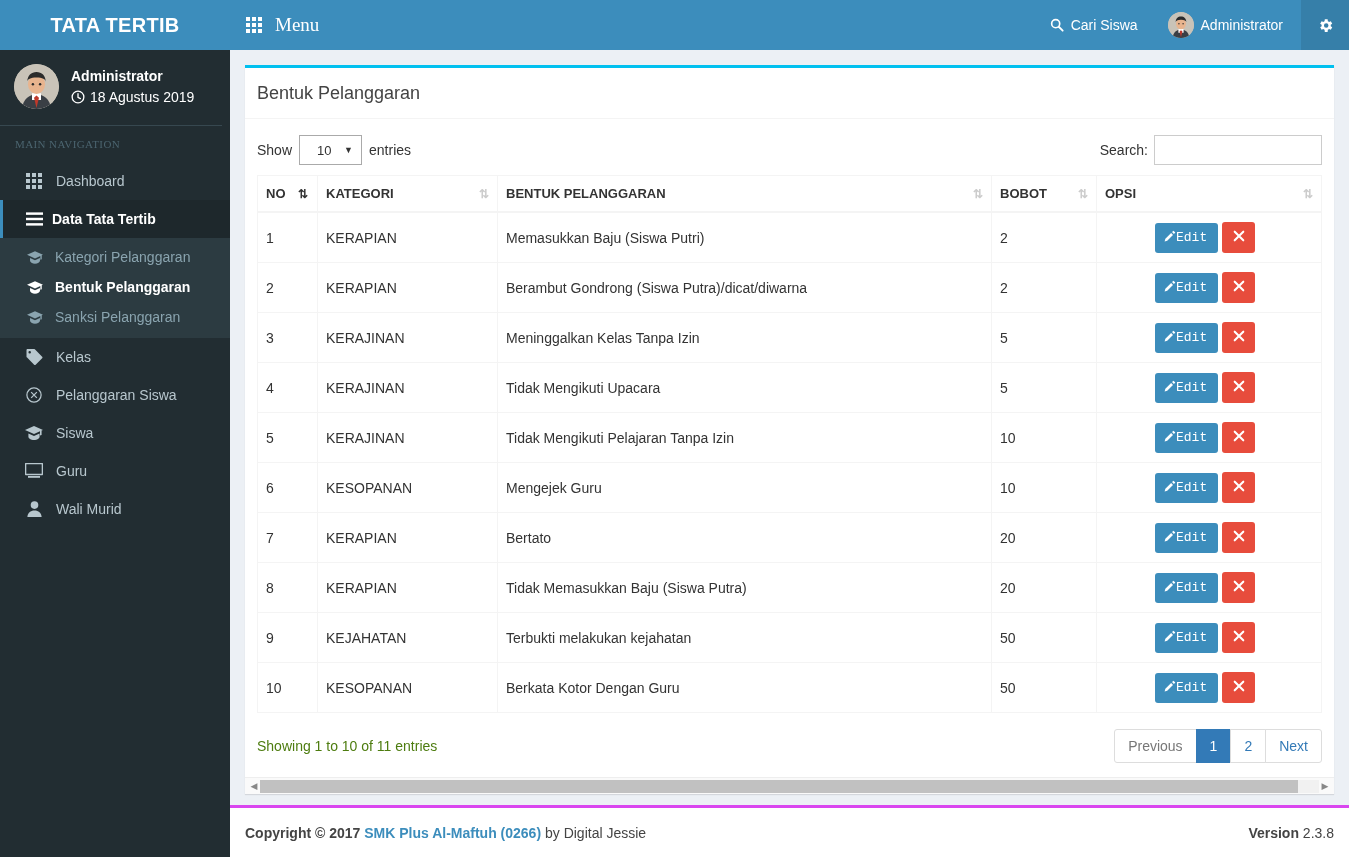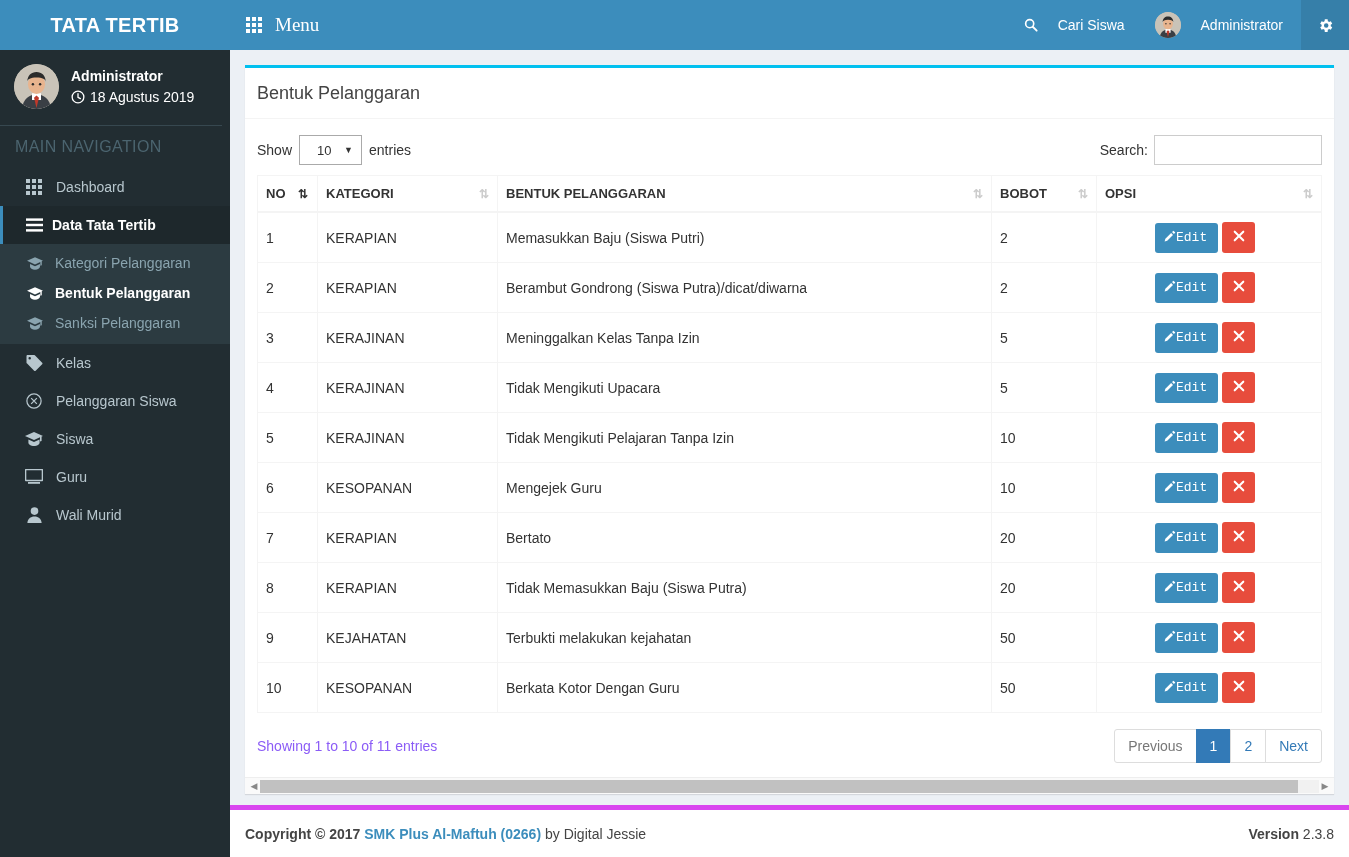--- a/index.html
+++ b/index.html
@@ -22,21 +22,21 @@
   .navbar {
     position: absolute; left: 230px; top: 0; right: 0; height: 50px;
     background: #3c8dbc; display: flex; align-items: center;
   }
   .nav-left { display: flex; align-items: center; padding-left: 16px; gap: 13px; }
   .grid-icon { display: grid; grid-template-columns: repeat(3, 4px); grid-template-rows: repeat(3, 4px); gap: 2px; }
   .grid-icon i { background: #fff; display: block; width: 4px; height: 4px; }
   .nav-menu-label { color: #fff; font-family: "Liberation Serif", serif; font-size: 19px; }
   .nav-right { margin-left: auto; display: flex; align-items: center; height: 50px; }
   .nav-item {
-    display: flex; align-items: center; gap: 20px; color: #fff; font-size: 14px;
+    display: flex; align-items: center; gap: 7px; color: #fff; font-size: 14px;
     padding: 0 15px; height: 50px;
   }
   .nav-user { padding-right: 18px; }
   .nav-gear { background: #367fa9; width: 48px; justify-content: center; padding: 0; font-size: 17px; }
   .mini-avatar {
     width: 26px; height: 26px; border-radius: 50%; overflow: hidden; flex: 0 0 26px;
     background: #c9c3b8;
   }
 
   
@@ -49,21 +49,21 @@
     padding: 14px 12px 16px 14px;
     border-bottom: 1px solid #374850;
     margin: 0 8px 0 0;
   }
   .user-avatar { width: 45px; height: 45px; border-radius: 50%; overflow: hidden; flex: 0 0 45px; background: #c9c3b8; }
   .user-info { color: #fff; }
   .user-name { font-size: 14px; font-weight: bold; line-height: 20px; }
   .user-date { font-size: 14px; display: flex; align-items: center; gap: 5px; line-height: 22px; }
 
   .nav-header {
-    color: #4b646f; font-size: 16px; padding: 12px 15px 12px; letter-spacing: .4px;
+    color: #4b646f; font-size: 11px; padding: 12px 15px 12px; letter-spacing: .4px; font-family: Liberation Serif, serif;
   }
   .menu-item {
     display: flex; align-items: center; gap: 12px;
     padding: 11px 5px 11px 21px; color: #b8c7ce; font-size: 14px;
     border-left: 3px solid transparent;
   }
   .menu-item .mi-icon { width: 20px; display: flex; align-items: center; justify-content: center; font-size: 14px; }
   .menu-item.active { background: #1e282c; color: #fff; border-left-color: #3c8dbc; font-weight: bold; gap: 8px; }
   .submenu { background: #2c3b41; padding: 4px 0 6px; }
   .submenu-item {
@@ -131,21 +131,21 @@
   .btn {
     display: inline-flex; align-items: center; justify-content: center; gap: 0;
     border: none; border-radius: 3px; color: #fff; cursor: pointer;
     font-family: Liberation Mono, monospace;
   }
   .btn-edit { background: #3c8dbc; padding: 7px 11px 7px 9px; font-size: 13px; }
   .btn-edit .pencil { font-size: 12px; }
   .btn-del { background: #e74c3c; width: 33px; height: 31px; font-size: 14px; }
 
   .dt-bottom { display: flex; align-items: center; padding: 16px 0 14px; }
-  .dt-info { font-size: 14px; color: #8b5cf6; }
+  .dt-info { font-size: 14px; color: #4d7c0f; }
   .paginate { margin-left: auto; display: flex; }
   .page-btn {
     border: 1px solid #ddd; margin-left: -1px; padding: 8px 13px;
     font-size: 14px; color: #337ab7; background: #fff; cursor: pointer;
   }
   .page-btn:first-child { border-radius: 3px 0 0 3px; }
   .page-btn:last-child { border-radius: 0 3px 3px 0; }
   .page-btn.active { background: #337ab7; border-color: #337ab7; color: #fff; }
   .page-btn.disabled { color: #777; }
 
@@ -153,21 +153,21 @@
     height: 17px; background: #fafafa; border-top: 1px solid #eee;
     display: flex; align-items: center; padding: 0 3px;
   }
   .hs-arrow { width: 12px; text-align: center; font-size: 9px; color: #888; }
   .hs-track { flex: 1; height: 13px; background: #f1f1f1; position: relative; }
   .hs-thumb { position: absolute; left: 0; top: 0; height: 13px; width: 98%; background: #c1c1c1; }
 
   
   .footer {
     position: absolute; left: 230px; right: 0; bottom: 0; height: 52px;
-    background: #fff; border-top: 5px solid #d946ef;
+    background: #fff; border-top: 3px solid #d946ef;
     display: flex; align-items: center; padding: 0 15px; font-size: 14px; color: #444;
   }
   .footer-left strong { font-weight: bold; }
   .footer-left a { color: #3c8dbc; text-decoration: none; font-weight: bold; }
   .footer-right { margin-left: auto; }
   .footer-right b { font-weight: bold; }
 
   svg.av { display: block; width: 100%; height: 100%; }
 </style>
 </head>

